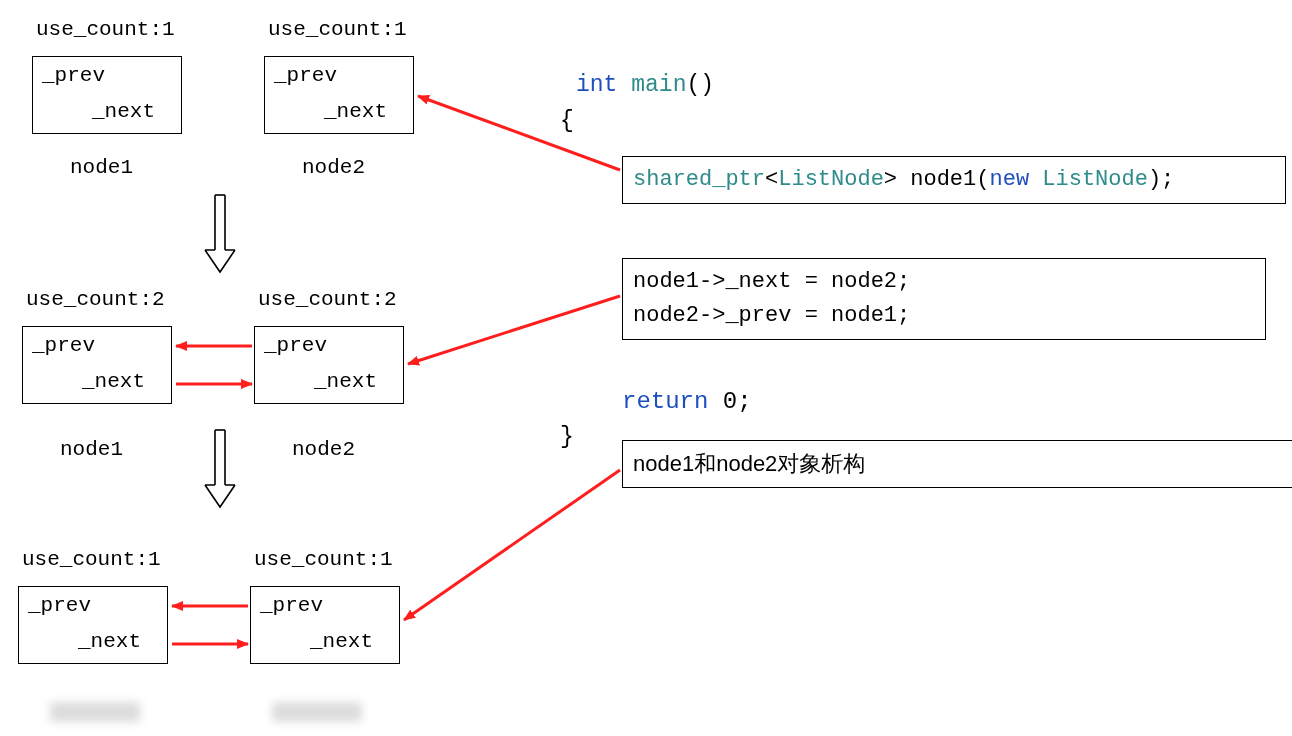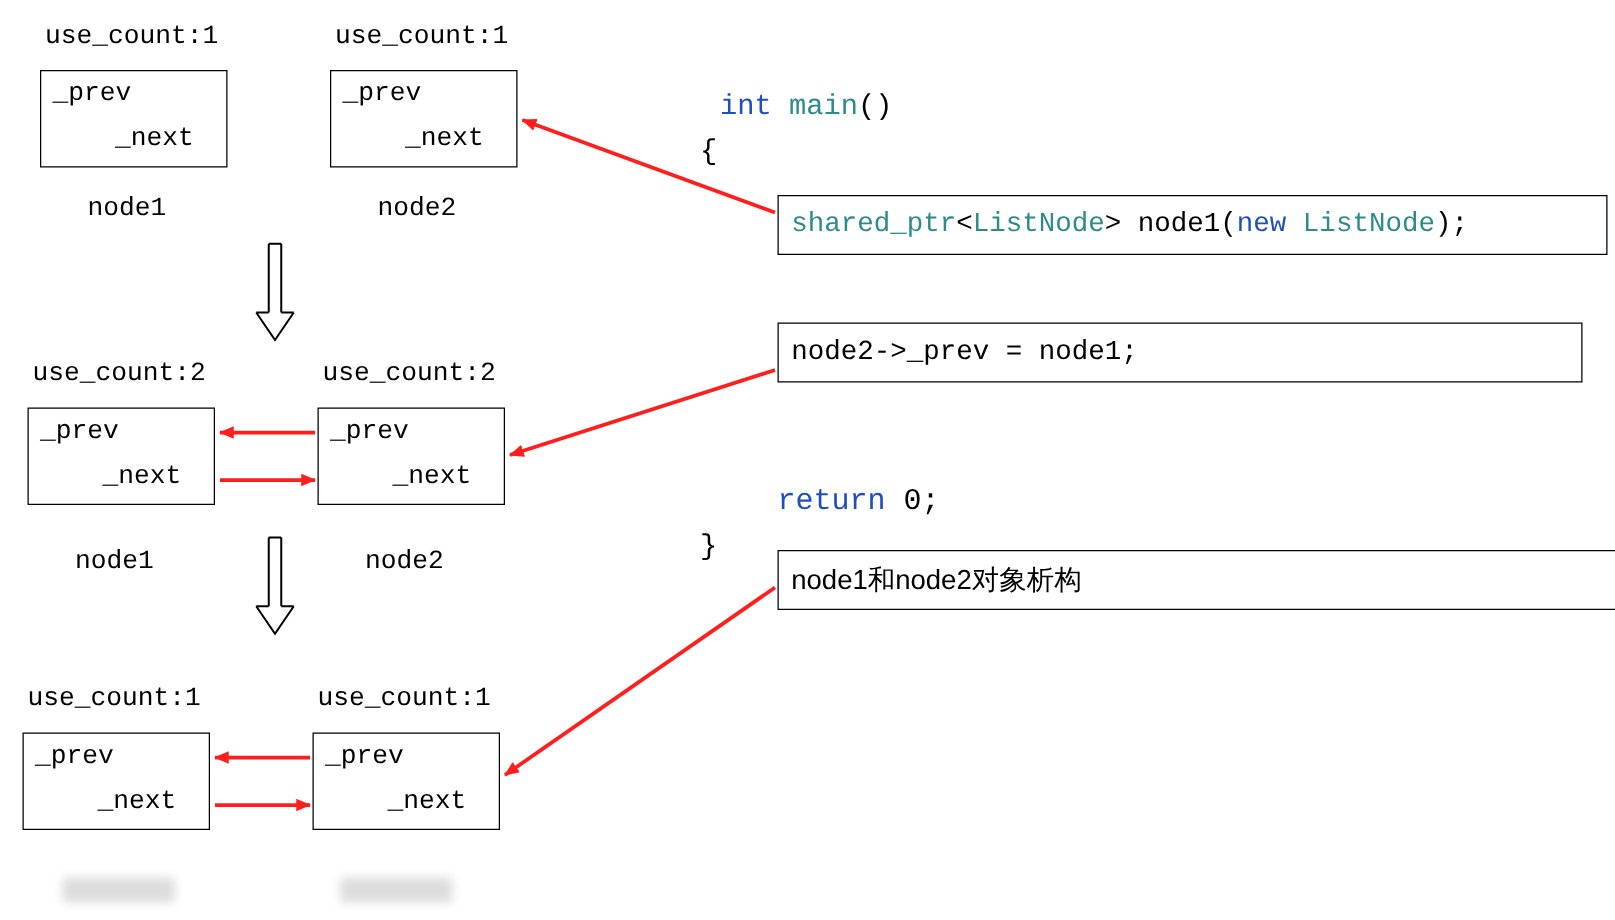--- a/index.html
+++ b/index.html
@@ -96,20 +96,21 @@
 </div>
 <div class="txt mono" style="left:560px; top:108px; font-size:23px;">{</div>
 
 <div class="codebox" style="left:622px; top:140px; width:664px;margin-top:16px;">
   <div>
     <span class="ty">shared_ptr</span><span class="pu">&lt;</span><span class="ty">ListNode</span><span class="pu">&gt;</span><span class="id"> node1</span><span class="pu">(</span><span class="kw">new</span><span class="ty"> ListNode</span><span class="pu">);</span>
   </div>
 </div>
 
 <div class="codebox" style="left:622px; top:258px; width:644px;">
+  <div class="id">node1-&gt;_next = node2;</div>
   <div class="id">node2-&gt;_prev = node1;</div>
 </div>
 
 <div class="txt mono" style="left:622px; top:388px; font-size:24px;">
   <span class="kw">return</span><span class="id"> 0;</span>
 </div>
 <div class="txt mono" style="left:560px; top:424px; font-size:23px;">}</div>
 
 <div class="codebox" style="left:622px; top:440px; width:772px; font-family:'Microsoft YaHei','SimSun',sans-serif;">
   <div>node1和node2对象析构</div>

